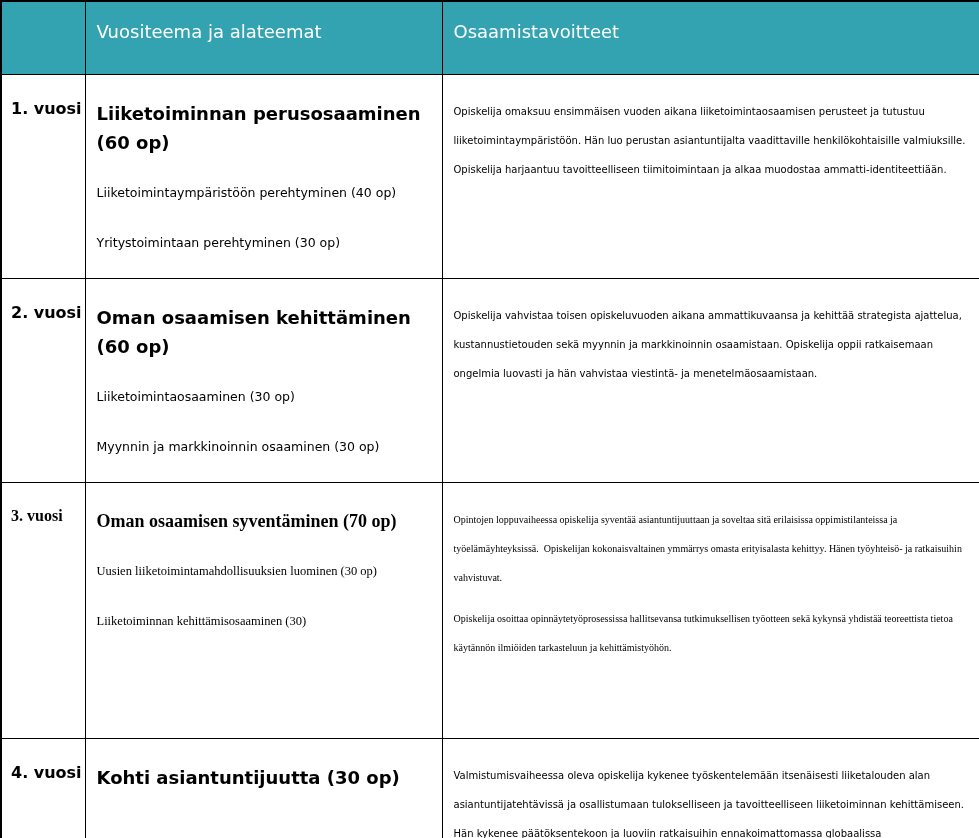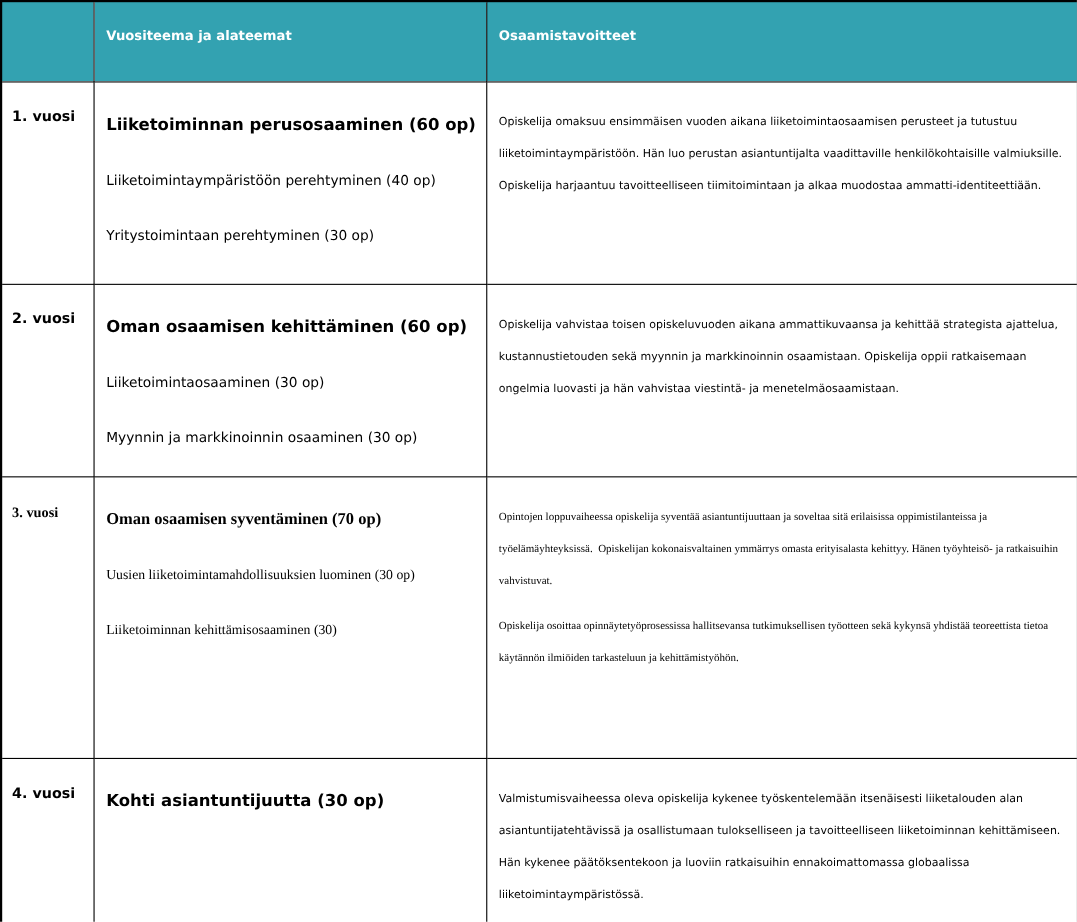--- a/index.html
+++ b/index.html
@@ -36,47 +36,47 @@
   th, td {
     border: 1.5px solid var(--border);
     vertical-align: top;
     text-align: left;
     overflow: hidden;
   }
   thead tr { height: 73px; }
   thead th {
     background: var(--header-bg);
     color: var(--header-text);
-    font-size: 12px;
-    font-weight: bold;
+    font-size: 18px;
+    font-weight: normal;
     vertical-align: middle;
     padding: 4px 8px 16px 11px;
   }
   tr.r1 { height: 184px; }
   tr.r2 { height: 174px; }
   tr.r3 { height: 256px; font-family: Liberation Serif, serif; }
   tr.r4 { height: 151px; }
 
   td.cell-year {
     padding: 24px 4px 0 9px;
     font-weight: bold;
-    font-size: 13px;
+    font-size: 16px;
     white-space: nowrap;
   }
   td.cell-themes {
     padding: 24px 8px 0 11px;
     font-size: 12.5px;
   }
   td.cell-themes p {
     margin: 0 0 21px 0;
     line-height: 29px;
   }
   td.cell-themes p.theme-title {
     font-weight: bold;
-    font-size: 15px;
+    font-size: 18px;
   }
   td.cell-objectives {
     padding: 22px 12px 0 11px;
     font-size: 10px;
   }
   td.cell-objectives p {
     margin: 0 0 12px 0;
     line-height: 29px;
     white-space: pre-wrap;
   }

